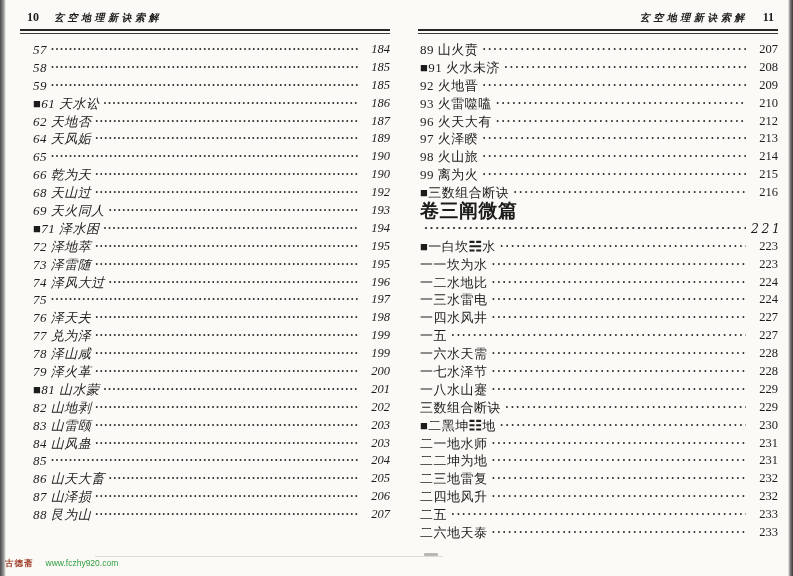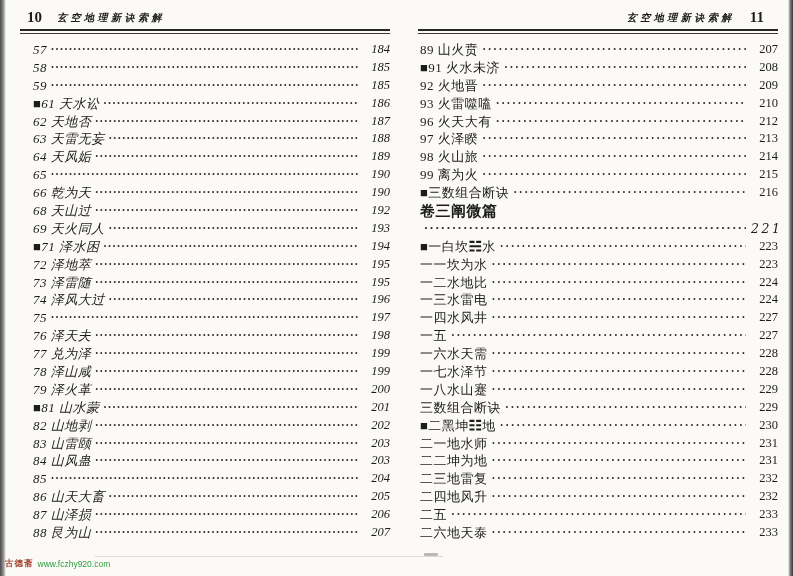--- a/index.html
+++ b/index.html
@@ -20,44 +20,44 @@
   .page{position:absolute;top:8px;height:560px;}
   .page.pleft{left:20px;width:370px;}
   .page.pright{left:418px;width:360px;}
 
   .page-header{height:19px;display:flex;align-items:center;padding:0 2px;}
   .page.pright .page-header{justify-content:flex-end;}
   .book-title{
     font-size:10px;font-weight:bold;font-style:italic;letter-spacing:3.5px;
     font-family:"DejaVu Serif","Liberation Serif",serif;
   }
-  .folio{font-size:15px;font-weight:bold;}
+  .folio{font-size:12px;font-weight:bold;}
   .page.pleft .folio{margin-right:15px;margin-left:5px;}
-  .page.pright .folio{margin-left:15px;margin-right:12px;}
+  .page.pright .folio{margin-left:15px;margin-right:2px;}
 
   .rule{height:2px;border-top:2.2px solid #262626;border-bottom:1px solid #3a3a3a;margin-top:2px;}
 
   .toc{margin-top:7px;}
   .toc-row{height:17.9px;display:flex;align-items:center;font-size:13px;line-height:17.9px;}
   .page.pleft .toc-row{padding-left:13px;font-style:italic;}
   .page.pright .toc-row{padding-left:2px;}
   .toc-label{white-space:nowrap;letter-spacing:0.5px;}
   .toc-leader{
     flex:1;overflow:hidden;white-space:nowrap;margin:0 5px 0 4px;
     color:#2e2e2e;font-size:11.5px;letter-spacing:1.6px;font-weight:bold;
   }
   .toc-leader::after{content:"····································································································································";}
   .toc-page{width:27px;text-align:right;font-size:12.5px;white-space:nowrap;}
 
-  .toc-row.section-heading{font-family:"Liberation Sans","DejaVu Sans",sans-serif;font-weight:bold;font-size:15px;letter-spacing:1px;}
+  .toc-row.section-heading{font-family:"Liberation Sans","DejaVu Sans",sans-serif;font-weight:bold;font-size:19px;letter-spacing:1px;}
   .toc-row.section-heading .toc-leader,
   .toc-row.section-heading .toc-page{visibility:hidden;}
   .toc-row.kai{font-style:italic;letter-spacing:2.5px;font-family:"DejaVu Serif","Liberation Serif",serif;}
 
-  .watermark{position:absolute;left:5px;top:558px;font-size:8.5px;display:flex;gap:4px;align-items:center;z-index:6;
+  .watermark{position:absolute;left:5px;top:558px;font-size:8.5px;display:flex;gap:12px;align-items:flex-start;z-index:6;
     font-family:"Liberation Sans","DejaVu Sans",sans-serif;}
   .wm-name{color:var(--watermark-name,#a03c28);font-weight:bold;letter-spacing:1px;}
   .wm-url{color:var(--watermark-url,#2f9e3f);}
 </style>
 </head>
 <body style="--paper: #fbfaf6; --ink: #1c1c1c; --watermark-name: #a03c28; --watermark-url: #2f9e3f;">
 
 <div class="edge left"></div>
 <div class="edge right"></div>
 <div class="artifact-line"></div>
@@ -93,25 +93,20 @@
     <span class="toc-leader"></span>
     <span class="toc-page">186</span>
   </div>
 
   <div class="toc-row">
     <span class="toc-label">62 天地否</span>
     <span class="toc-leader"></span>
     <span class="toc-page">187</span>
   </div>
 
-  <div class="toc-row">
-    <span class="toc-label">63 天雷无妄</span>
-    <span class="toc-leader"></span>
-    <span class="toc-page">188</span>
-  </div>
 
   <div class="toc-row">
     <span class="toc-label">64 天风姤</span>
     <span class="toc-leader"></span>
     <span class="toc-page">189</span>
   </div>
 
   <div class="toc-row">
     <span class="toc-label">65</span>
     <span class="toc-leader"></span>

